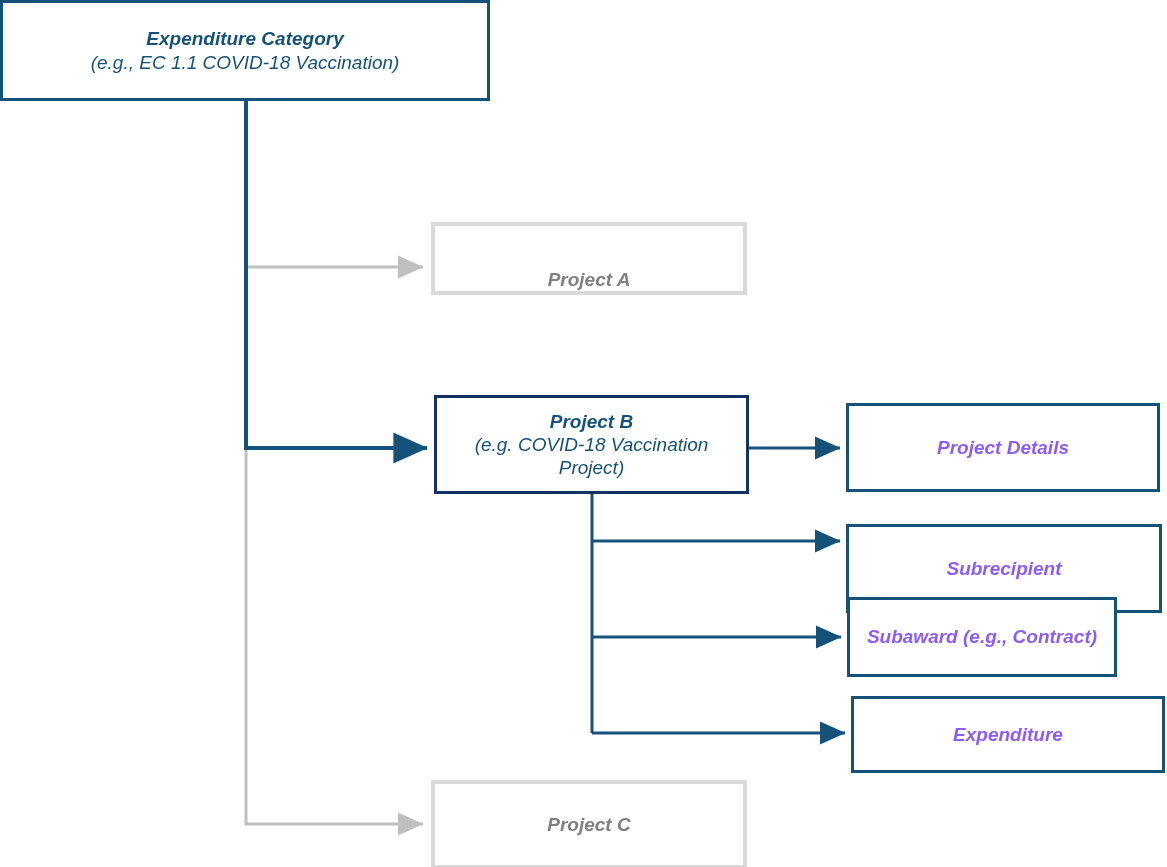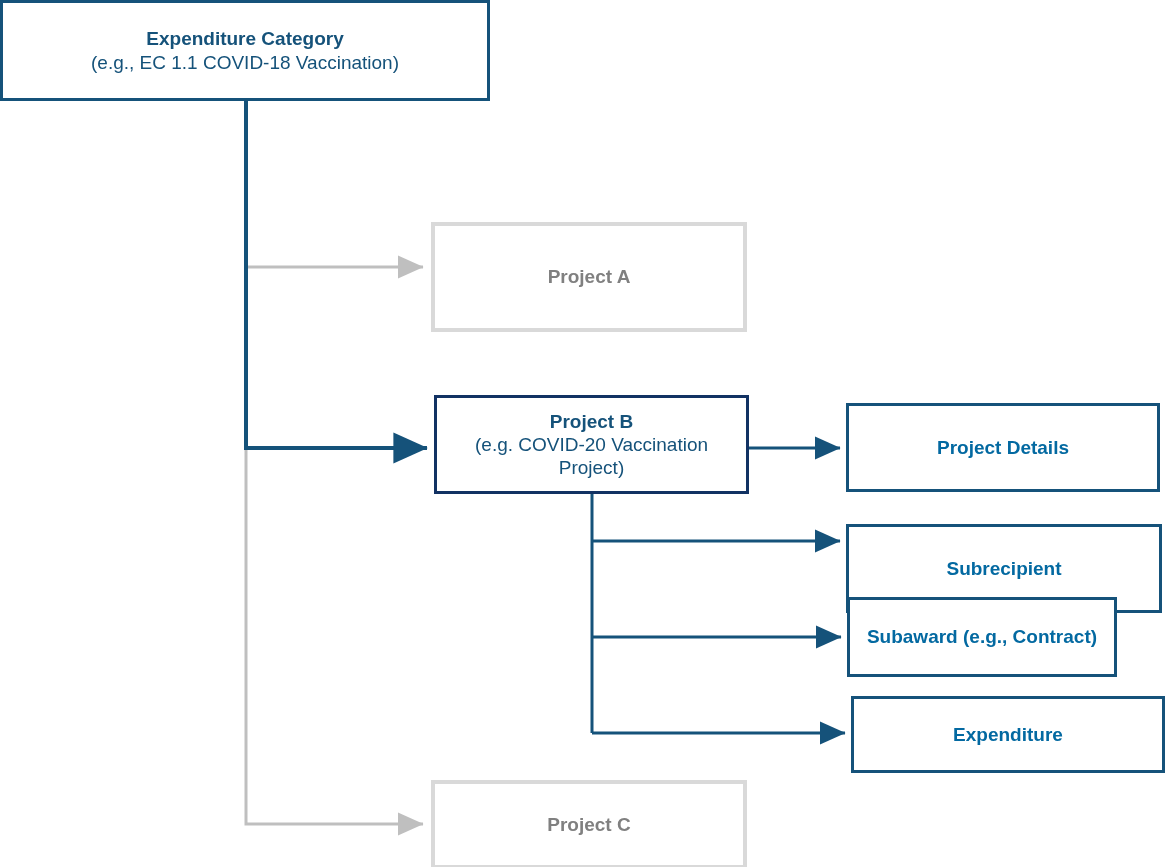--- a/index.html
+++ b/index.html
@@ -34,20 +34,21 @@
     display: flex;
     align-items: center;
     justify-content: center;
     text-align: center;
     line-height: 1.22;
   }
   .node-text {
     display: block;
     padding: 0 8px;
     width: 100%;
+    font-style: italic;
   }
   
   .node-primary {
     border: 3px solid #15527A;
     color: #15527A;
     font-size: 19px;
   }
   .node-primary .title {
     display: block;
     font-weight: bold;
@@ -74,21 +75,21 @@
   
   .node-muted {
     border: 4px solid #d9d9d9;
     color: #808080;
     font-size: 19px;
     font-weight: bold;
   }
   
   .node-leaf {
     border: 3px solid #15527A;
-    color: #0369a1;
+    color: #8b5cf6;
     font-size: 19px;
     font-weight: bold;
   }
 </style>
 </head>
 <body>
 
 <div id="diagram-canvas">
 
   <svg id="connector-layer" width="1167" height="867" viewBox="0 0 1167 867" xmlns="http://www.w3.org/2000/svg">
@@ -118,28 +119,28 @@
     <path d="M 592,733 L 845,733" fill="none" stroke="#15527A" stroke-width="3" marker-end="url(#arrow-primary)"></path>
   </svg>
 
   <div class="node node-primary" style="left:0px; top:0px; width:490px; height:101px;">
     <span class="node-text">
       <span class="title">Expenditure Category</span>
       <span class="subtitle">(e.g., EC 1.1 COVID-18 Vaccination)</span>
     </span>
   </div>
 
-  <div class="node node-muted" style="left:431px; top:222px; width:316px; height:110px;">
+  <div class="node node-muted" style="left:431px; top:222px; width:316px; height:73px;align-items:flex-end;">
     <span class="node-text">Project A</span>
   </div>
 
   <div class="node node-highlight" style="left:434px; top:395px; width:315px; height:99px;">
     <span class="node-text">
       <span class="title">Project B</span>
-      <span class="subtitle">(e.g. COVID-20 Vaccination Project)</span>
+      <span class="subtitle">(e.g. COVID-18 Vaccination Project)</span>
     </span>
   </div>
 
   <div class="node node-muted" style="left:431px; top:780px; width:316px; height:89px;">
     <span class="node-text">Project C</span>
   </div>
 
   <div class="node node-leaf" style="left:846px; top:403px; width:314px; height:89px;">
     <span class="node-text">Project Details</span>
   </div>

